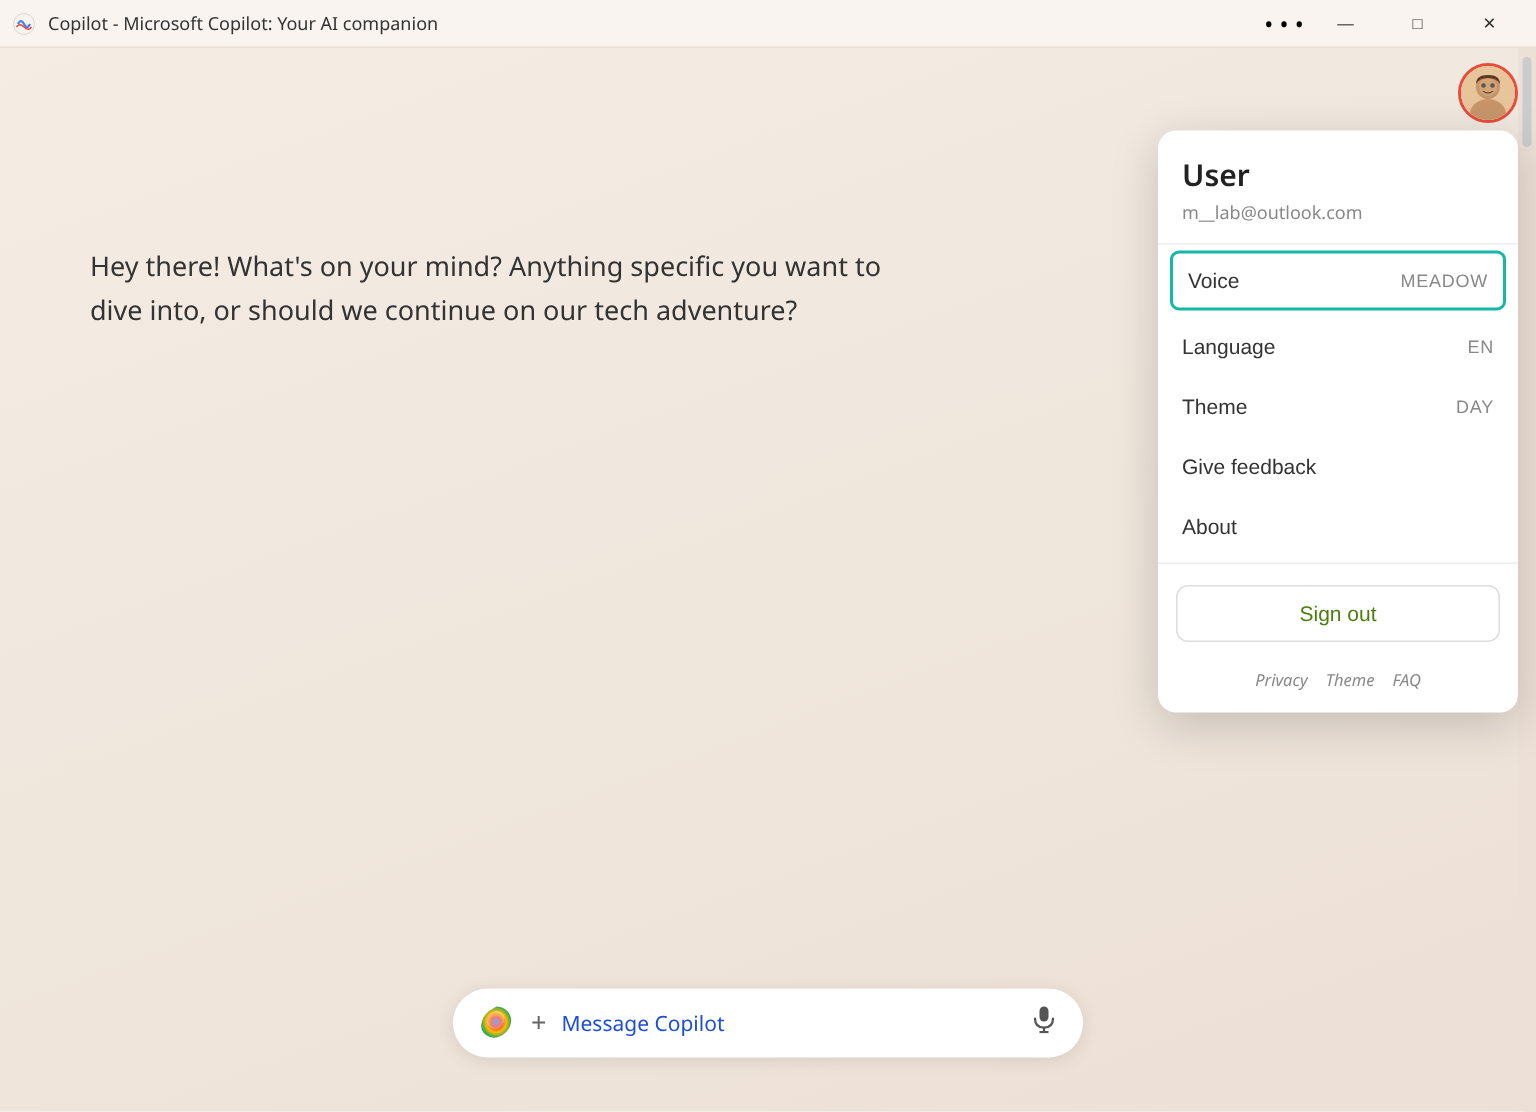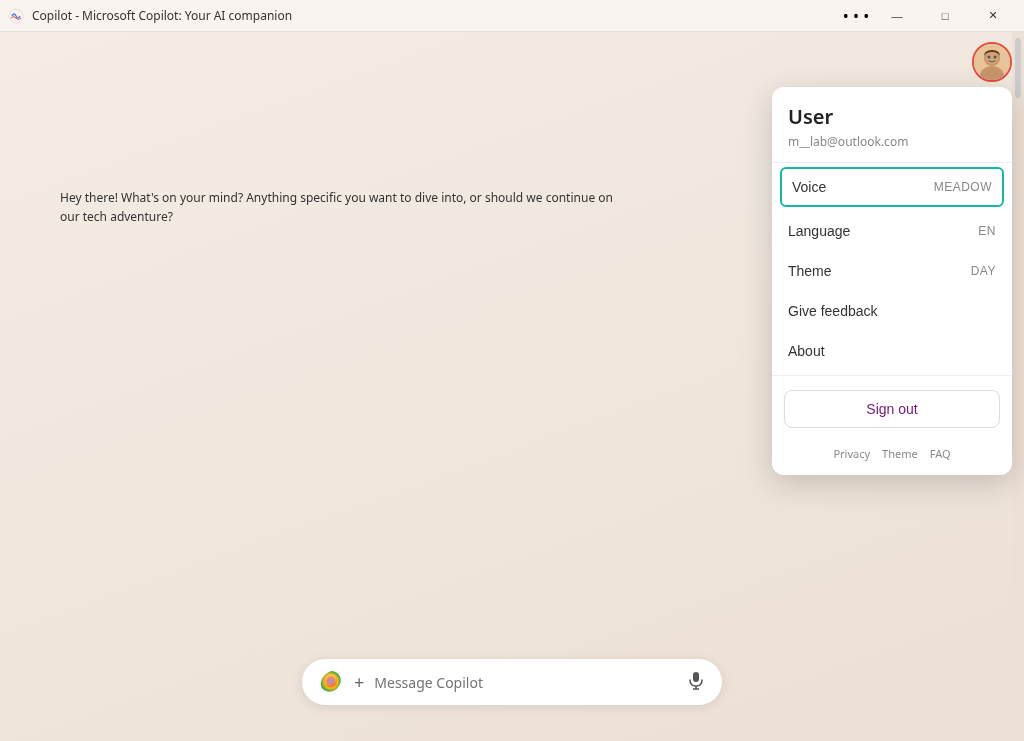--- a/index.html
+++ b/index.html
@@ -107,25 +107,25 @@
     
     .chat-area {
       flex: 1;
       padding: 40px 60px 20px 60px;
       display: flex;
       flex-direction: column;
       justify-content: flex-start;
     }
 
     .chat-message {
-      font-size: 12px;
+      font-size: 18px;
       color: #333;
       line-height: 1.6;
       max-width: 560px;
-      margin-top: 116px;
+      margin-top: 92px;
     }
 
     
     .input-bar-wrapper {
       display: flex;
       justify-content: center;
       padding-bottom: 36px;
     }
 
     .input-bar {
@@ -148,21 +148,21 @@
     .plus-btn {
       font-size: 18px;
       color: #666;
       cursor: pointer;
       flex-shrink: 0;
     }
 
     .input-placeholder {
       flex: 1;
       font-size: 14px;
-      color: #737373;
+      color: #1d4ed8;
     }
 
     .mic-btn {
       font-size: 18px;
       color: #555;
       cursor: pointer;
       flex-shrink: 0;
     }
 
     
@@ -235,36 +235,37 @@
       padding: 10px 12px;
     }
 
     .signout-btn {
       width: 100%;
       padding: 10px;
       border: 1px solid #ddd;
       border-radius: 8px;
       background: white;
       font-size: 14px;
-      color: #701a75;
+      color: #4d7c0f;
       cursor: pointer;
       text-align: center;
     }
 
     .dropdown-footer {
       display: flex;
       justify-content: center;
       gap: 12px;
       padding: 8px 16px 14px;
     }
 
     .footer-link {
       font-size: 11px;
       color: #888;
       cursor: pointer;
+      font-style: italic;
     }
 
     
     .scrollbar {
       position: absolute;
       right: 0;
       top: 0;
       width: 12px;
       height: 100%;
       background: #ede0d6;

